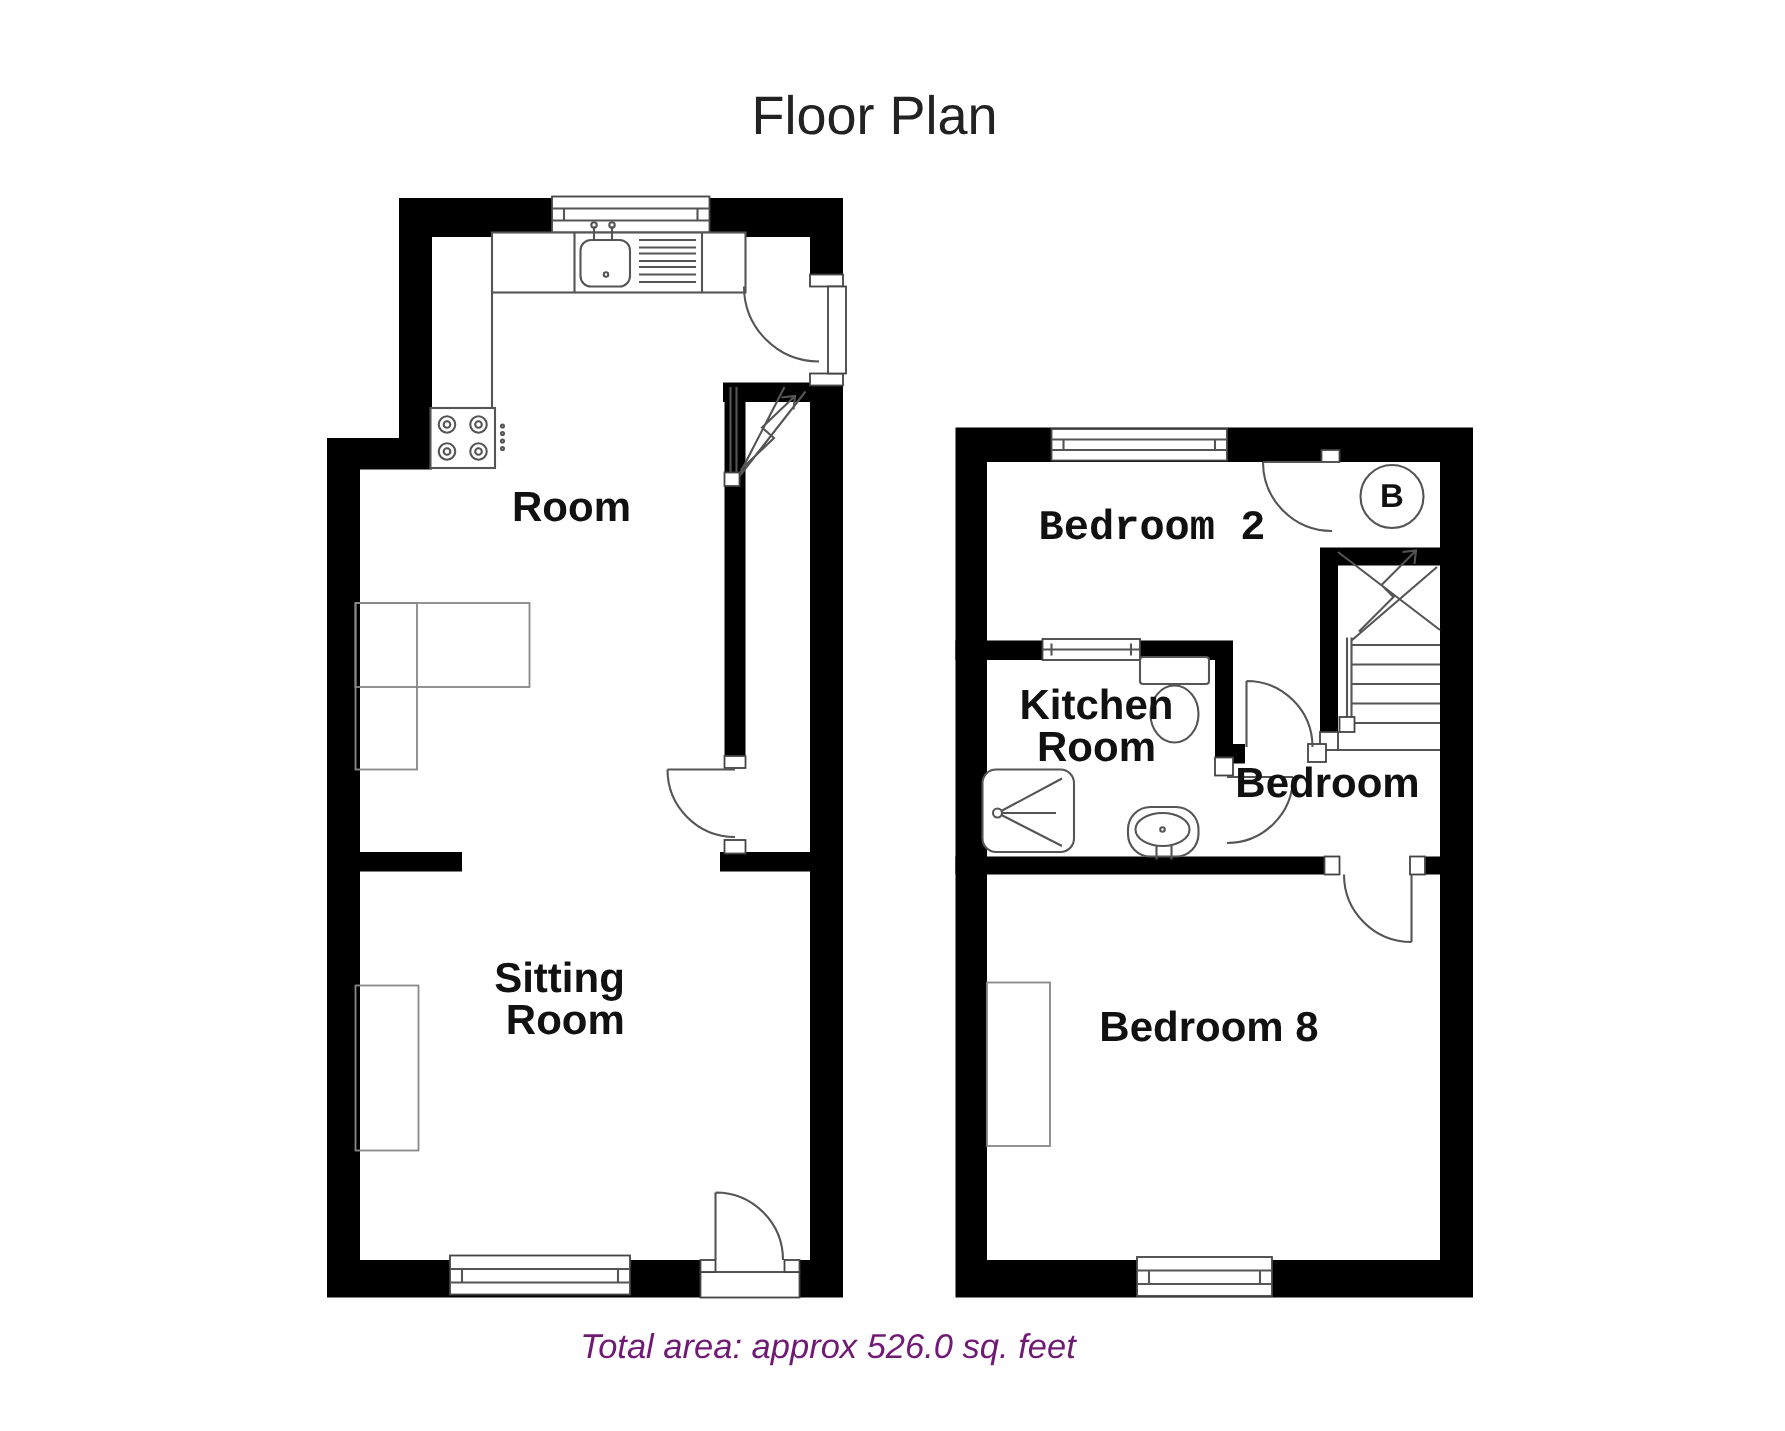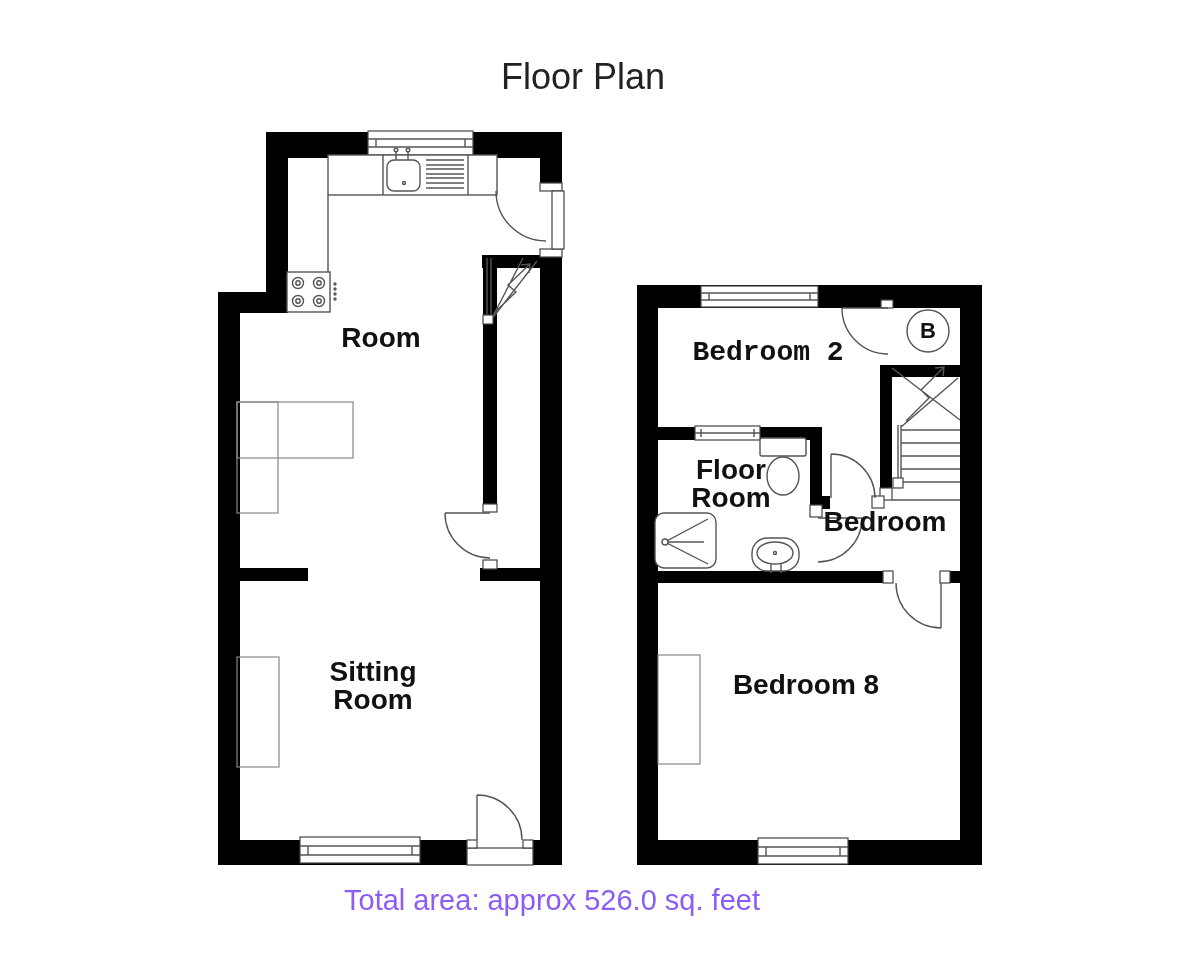--- a/index.html
+++ b/index.html
@@ -1,20 +1,20 @@
 <!DOCTYPE html>
 <html><head>
 <meta charset="utf-8">
 <style>
   html,body{margin:0;padding:0;background:#fff;}
   .canvas{position:relative;width:1190px;height:950px;background:#fff;overflow:hidden;
           font-family:"Liberation Sans",sans-serif;}
   .canvas svg{position:absolute;left:0;top:0;}
   .title{position:absolute;transform:translateX(-50%);font-size:36px;font-weight:400;color:#222;white-space:nowrap;}
-  .footer{position:absolute;transform:translateX(-50%);font-size:29px;font-weight:400;color:#8b5cf6;white-space:nowrap;}
+  .footer{position:absolute;transform:translateX(-50%);font-size:23px;font-weight:400;color:#701a75;white-space:nowrap;font-style:italic;}
   .room-label{position:absolute;transform:translateX(-50%);text-align:center;font-weight:bold;
               font-size:28px;line-height:28px;color:#111;white-space:nowrap;}
   .boiler-label{position:absolute;transform:translate(-50%,-50%);font-weight:bold;font-size:22px;color:#111;}
   
   .w{fill:#fff;stroke:#444;stroke-width:1.2;}      
   .f{fill:#fff;stroke:#555;stroke-width:1.4;}      
   .l{fill:none;stroke:#555;stroke-width:1.4;}      
   .lt{fill:none;stroke:#888;stroke-width:1.2;}     
 </style>
 </head>
@@ -173,29 +173,29 @@
     </g>
   </g>
 </svg>
 
 <div class="title" style="left:583px;top:56px;">Floor Plan</div>
 
 <div class="room-label" style="left:381px;top:324px;">
   <div>Room</div>
 </div>
 
-<div class="room-label" style="left:373px;top:658px;">
+<div class="room-label" style="left:373px;top:638px;text-align:right;">
   <div>Sitting</div>
   <div>Room</div>
 </div>
 
 <div class="room-label" style="left:768px;top:339px;font-family:Liberation Mono, monospace;">Bedroom 2</div>
 
 <div class="room-label" style="left:731px;top:456px;">
-  <div>Floor</div>
+  <div>Kitchen</div>
   <div>Room</div>
 </div>
 
 <div class="room-label" style="left:885px;top:508px;">Bedroom</div>
 
 <div class="room-label" style="left:806px;top:671px;">Bedroom 8</div>
 
 <div class="boiler-label" style="left:928px;top:331px;">B</div>
 
 <div class="footer" style="left:552px;top:884px;">Total area: approx 526.0 sq. feet</div>

